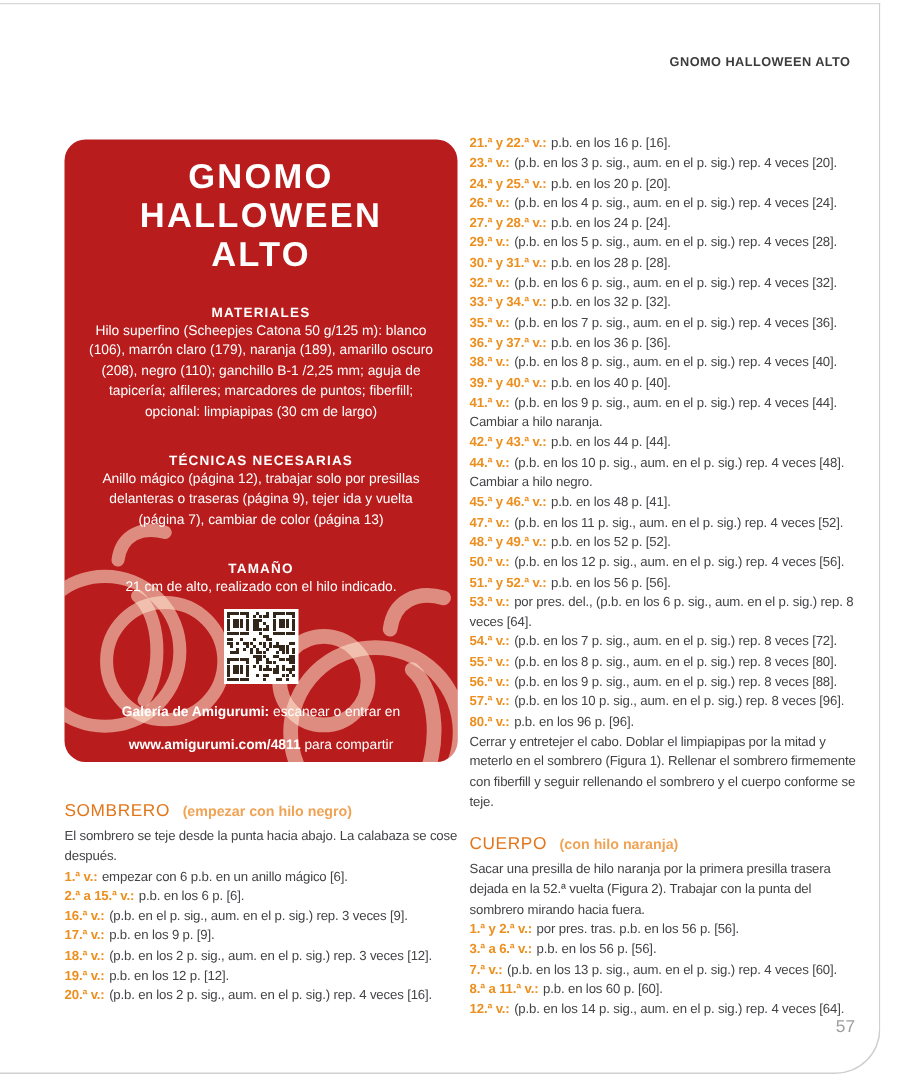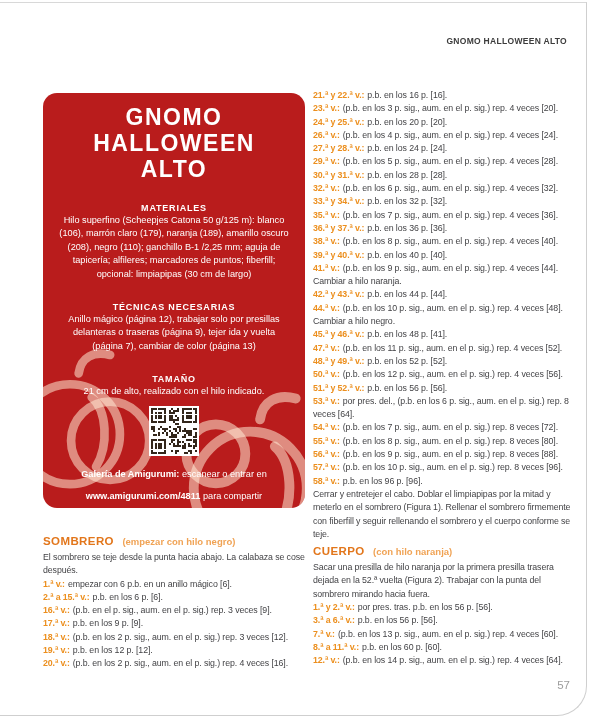--- a/index.html
+++ b/index.html
@@ -34,23 +34,23 @@
   .pumpkin{position:absolute;z-index:1;pointer-events:none;}
   .pumpkin.left{left:-36px;top:250px;width:152px;height:152px;}
   .pumpkin.right{right:-46px;top:292px;width:172px;height:172px;}
   
   .col-right{position:absolute;left:313px;top:89px;width:266px;}
   .col-left-bottom{position:absolute;left:43px;top:531px;width:270px;}
   .body-text,.step{font-size:8.8px;line-height:13.3px;color:#434346;letter-spacing:-.1px;}
   .lbl{color:#EC8F1E;font-weight:700;}
   .lbl:not(:empty){margin-right:3px;}
   .sec-head{margin-bottom:2px;}
-  .sec-title{font-size:11.5px;font-weight:700;color:#E2761B;letter-spacing:.4px;}
+  .sec-title{font-size:11.5px;font-weight:400;color:#E2761B;letter-spacing:.4px;}
   .sec-sub{font-size:9.5px;font-weight:700;color:#F0A355;margin-left:4px;}
-  .cuerpo-block{margin-top:0;}
+  .cuerpo-block{margin-top:12px;}
   .page-number{position:absolute;right:30px;top:679px;font-size:11.5px;color:#9c9c9c;}
 </style>
 </head>
 <body>
 
 <div class="sheet"></div>
 
 <div class="running-header">GNOMO HALLOWEEN ALTO</div>
 
 <div class="info-box">
@@ -475,21 +475,21 @@
 
       <div class="step">
         <span class="lbl">56.ª v.:</span><span class="txt">(p.b. en los 9 p. sig., aum. en el p. sig.) rep. 8 veces [88].</span>
       </div>
 
       <div class="step">
         <span class="lbl">57.ª v.:</span><span class="txt">(p.b. en los 10 p. sig., aum. en el p. sig.) rep. 8 veces [96].</span>
       </div>
 
       <div class="step">
-        <span class="lbl">58.ª v.:</span><span class="txt">p.b. en los 96 p. [96].</span>
+        <span class="lbl">80.ª v.:</span><span class="txt">p.b. en los 96 p. [96].</span>
       </div>
     </div>
 
   <div class="body-text closing">Cerrar y entretejer el cabo. Doblar el limpiapipas por la mitad y meterlo en el sombrero (Figura 1). Rellenar el sombrero firmemente con fiberfill y seguir rellenando el sombrero y el cuerpo conforme se teje.</div>
 
   <div class="cuerpo-block">
     <div class="sec-head">
       <span class="sec-title">CUERPO</span>
       <span class="sec-sub">(con hilo naranja)</span>
     </div>

